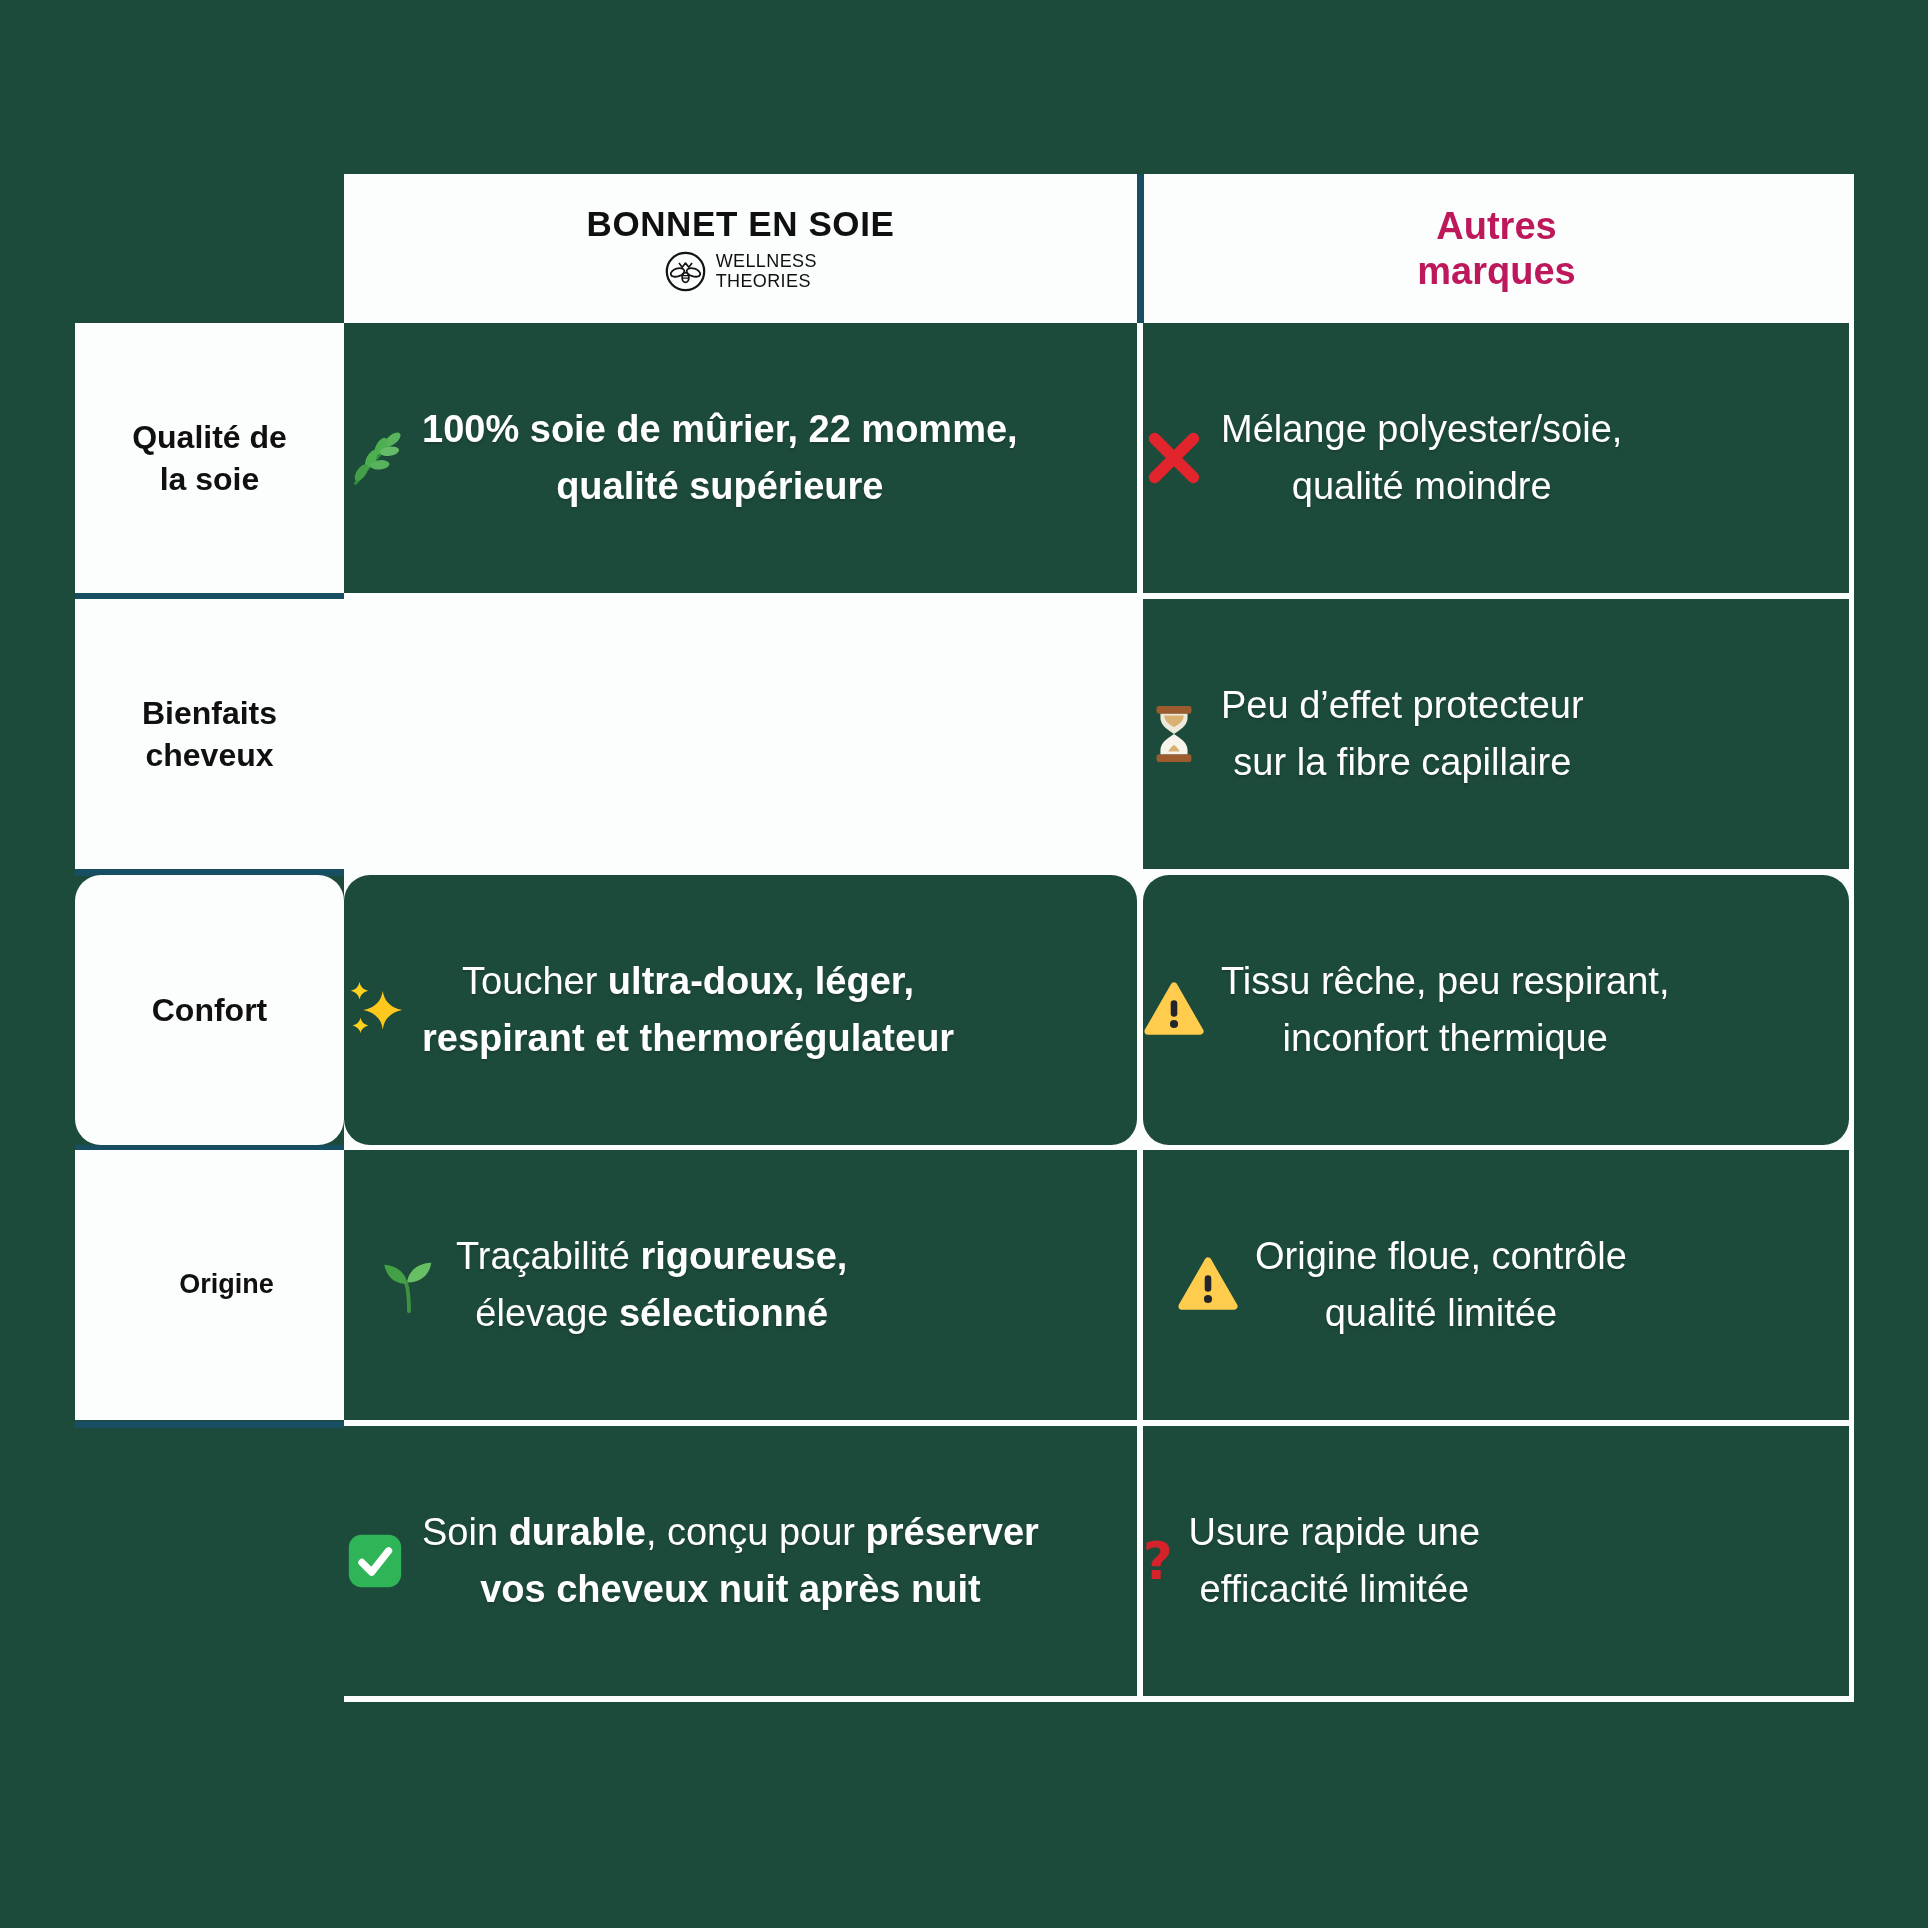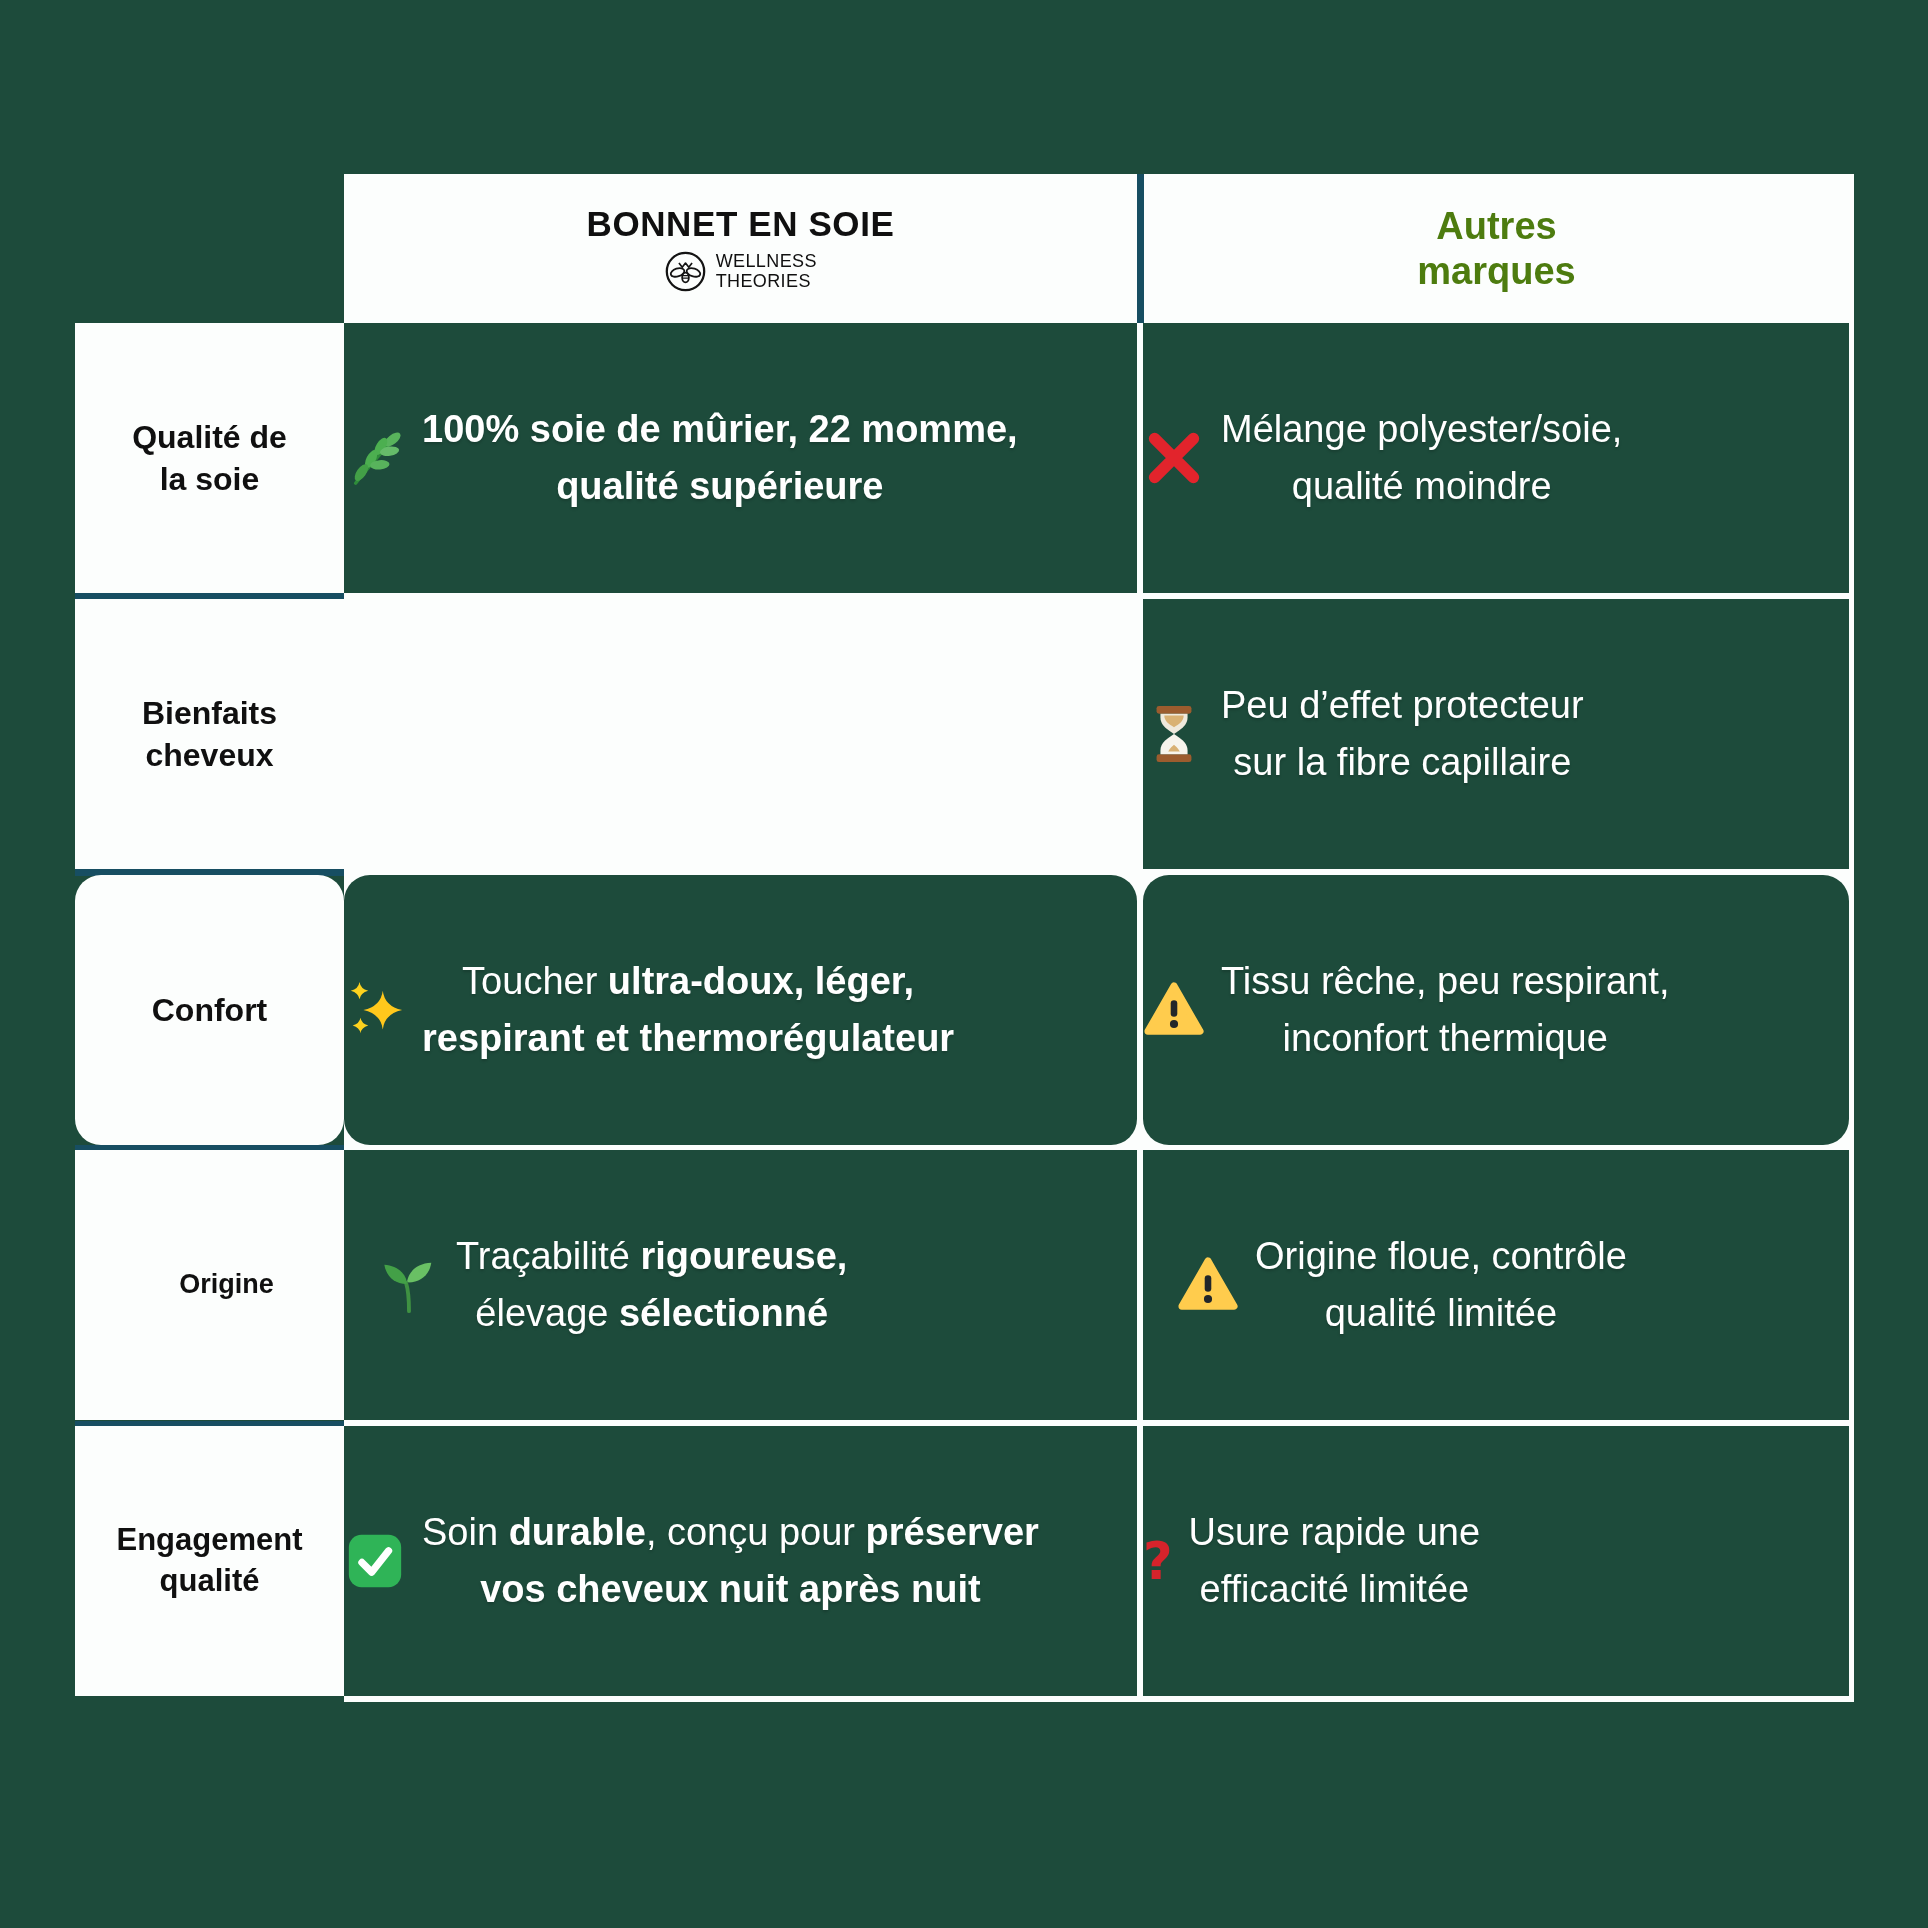--- a/index.html
+++ b/index.html
@@ -14,21 +14,21 @@
 
   
   .header-brand{left:269px;top:0;width:793px;height:149px;background:#fcfefd;
     display:flex;flex-direction:column;align-items:center;justify-content:center;gap:6.6px;}
   .brand-title{font-size:35px;font-weight:700;letter-spacing:0.6px;color:#101010;}
   .brand-logo{display:flex;align-items:center;gap:8.5px;}
   .logo-text{font-size:18px;font-weight:400;line-height:1.1;color:#101010;letter-spacing:0.4px;white-space:pre-line;text-align:left;}
   .header-divider{position:absolute;left:1062px;top:0;width:6.6px;height:149px;background:#174e62;}
   .header-other{left:1069px;top:0;width:705px;height:149px;background:#fcfefd;
     display:flex;align-items:center;justify-content:center;
-    font-size:38px;font-weight:700;line-height:1.18;color:#4d7c0f;text-align:center;white-space:pre-line;}
+    font-size:38px;font-weight:700;line-height:1.18;color:#be185d;text-align:center;white-space:pre-line;}
 
   
   .col-label{left:0;width:269px;}
   .col-mid{left:269px;width:793px;}
   .col-right{left:1068px;width:706px;}
   .row-1{top:149px;}.row-2{top:425px;}.row-3{top:701px;border-radius:26px;}.row-4{top:976px;padding-left:34px;}.row-5{top:1252px;}
   .rowcell{height:270px;}
 
   .label-cell{background:#fcfefd;display:flex;align-items:center;justify-content:center;
     font-weight:700;color:#101010;font-size:32px;line-height:1.32;text-align:center;white-space:pre-line;}
@@ -160,22 +160,20 @@
         <svg viewBox="0 0 64 64">
           <path d="M32 7 L59 54 H5 Z" fill="#ffcc4d" stroke="#ffcc4d" stroke-width="7" stroke-linejoin="round"></path>
           <rect x="28.6" y="22" width="6.8" height="17" rx="3.4" fill="#22262a"></rect>
           <circle cx="32" cy="46.5" r="4.2" fill="#22262a"></circle>
         </svg>
       </span>
     <div class="cell-text"><span>Origine floue, contrôle
 qualité limitée</span></div>
   </div>
 
-  <div class="cell rowcell col-label row-5 label-cell">Engagement
-qualité</div>
   <div class="cell rowcell col-mid row-5 green-cell">
     <span class="icon">
         <svg viewBox="0 0 64 64">
           <rect x="5" y="5" width="54" height="54" rx="13" fill="#2fb457"></rect>
           <path d="M18.5 33.5 L28.5 43.5 L46 21.5" stroke="#ffffff" stroke-width="7.5" fill="none" stroke-linecap="round" stroke-linejoin="round"></path>
         </svg>
       </span>
     <div class="cell-text"><span>Soin </span><span class="b">durable</span><span>, conçu pour </span><span class="b">préserver
 vos cheveux nuit après nuit</span></div>
   </div>

